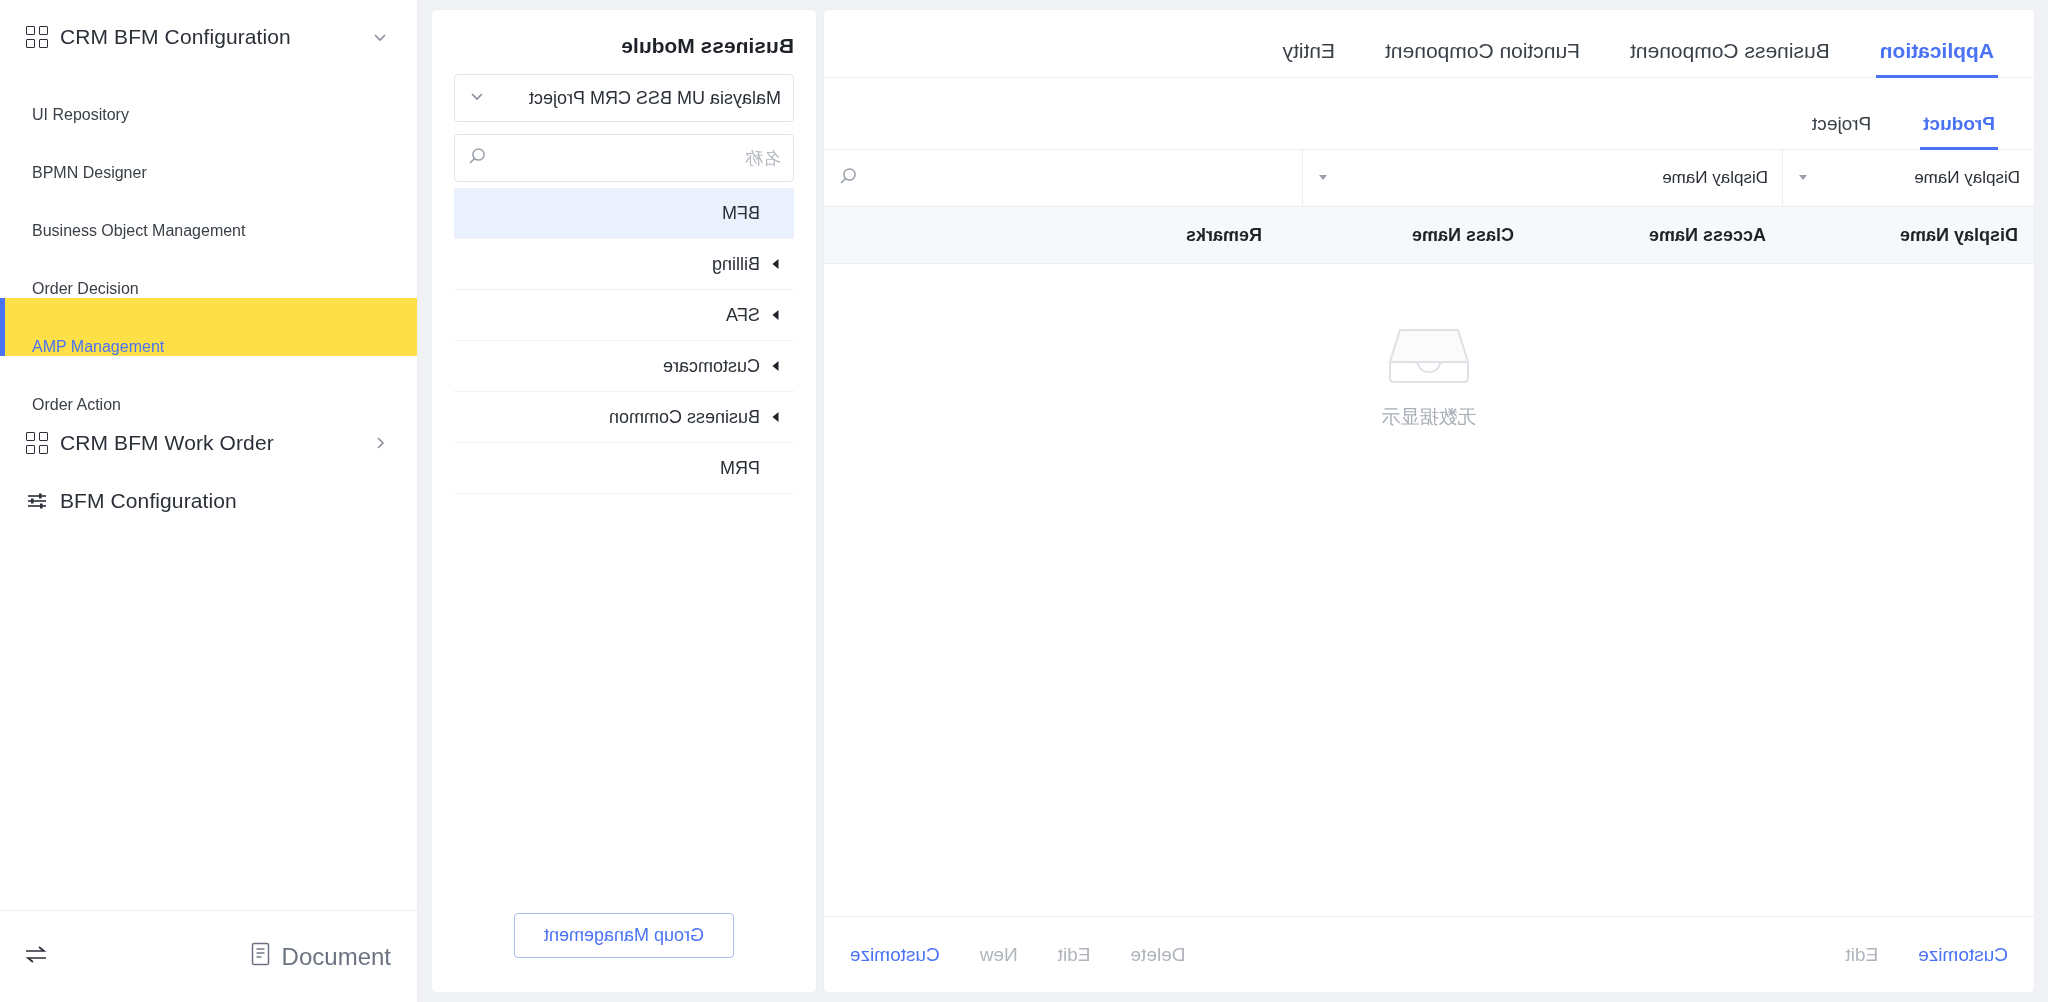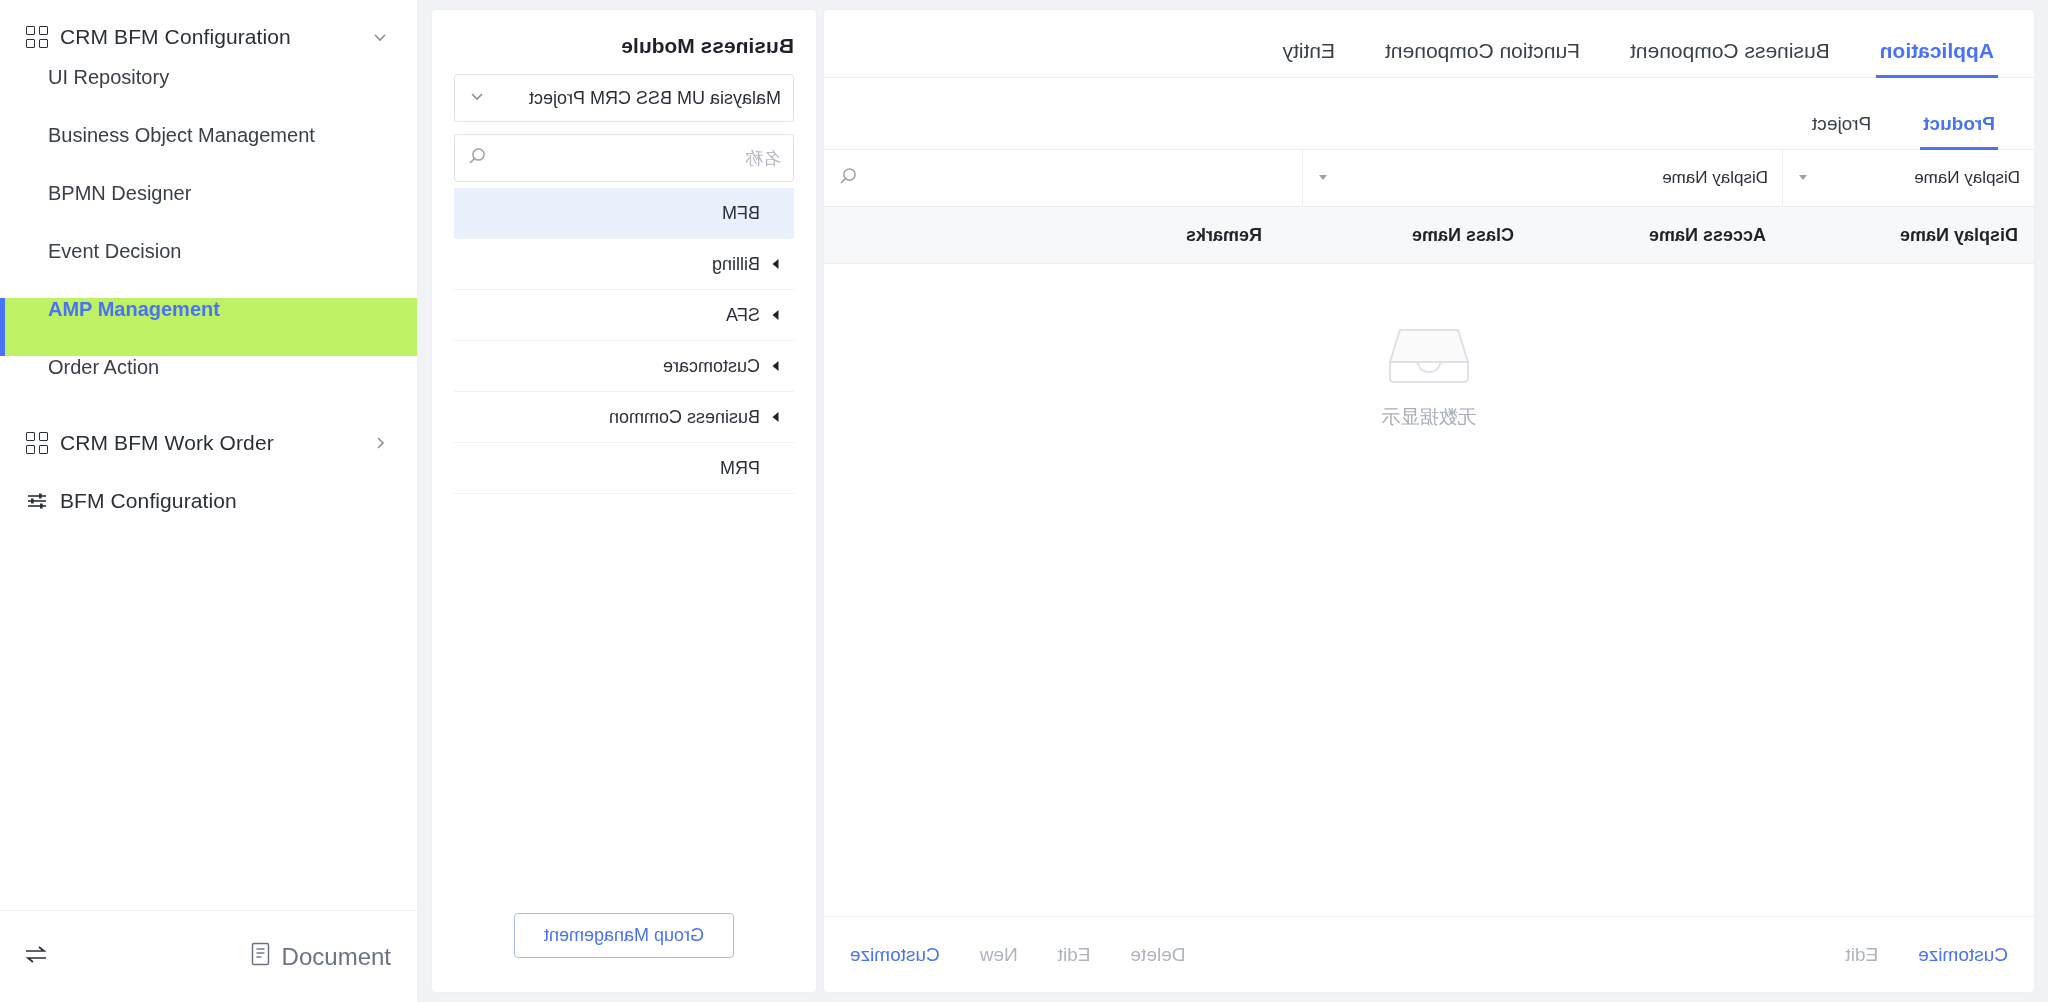--- a/index.html
+++ b/index.html
@@ -24,26 +24,26 @@
     padding: 0 26px 0 26px; cursor: pointer; position: relative;
   }
   .sb-group .g-icon { width: 30px; flex: 0 0 30px; display:flex; align-items:center; }
   .sb-group .g-label {
     flex: 1 1 auto; font-size: 21px; color: #2b3038; letter-spacing: .1px;
     padding-left: 4px;
   }
   .sb-group .g-chev { width: 22px; flex: 0 0 22px; display: flex; justify-content:center; }
 
   .sb-item {
-    height: 58px; display: flex; align-items: flex-start;
-    padding-left: 48px; font-size: 20px; color: #3a4048; cursor: pointer;
+    height: 58px; display: flex; align-items: flex-end;
+    padding-left: 32px; font-size: 16px; color: #3a4048; cursor: pointer;
     position: relative;
   }
   .sb-item.active {
-    background: #bef264; color: #4a72f5; font-weight: 700;
+    background: #fde047; color: #4a72f5; font-weight: 400;
   }
   .sb-item.active::before {
     content: ""; position: absolute; left: 0; top: 0; bottom: 0;
     width: 5px; background: #4a72f5;
   }
   .sb-bottom {
     height: 92px; flex: 0 0 92px; border-top: 1px solid #eef0f3;
     display: flex; align-items: center; justify-content: space-between;
     padding: 0 26px 0 22px;
   }
@@ -207,27 +207,27 @@
         <span class="g-chev">
           <svg width="20" height="20" viewBox="0 0 20 20">
               <path d="M5 8 L10 13 L15 8" fill="none" stroke="#8a9099" stroke-width="1.6"></path>
             </svg>
         </span>
       </div>
       <div class="sb-item">
         <span>UI Repository</span>
       </div>
       <div class="sb-item">
+        <span>BPMN Designer</span>
+      </div>
+      <div class="sb-item">
         <span>Business Object Management</span>
       </div>
       <div class="sb-item">
-        <span>BPMN Designer</span>
-      </div>
-      <div class="sb-item">
-        <span>Event Decision</span>
+        <span>Order Decision</span>
       </div>
       <div class="sb-item active">
         <span>AMP Management</span>
       </div>
       <div class="sb-item">
         <span>Order Action</span>
       </div>
 
 
       <div class="sb-group">

